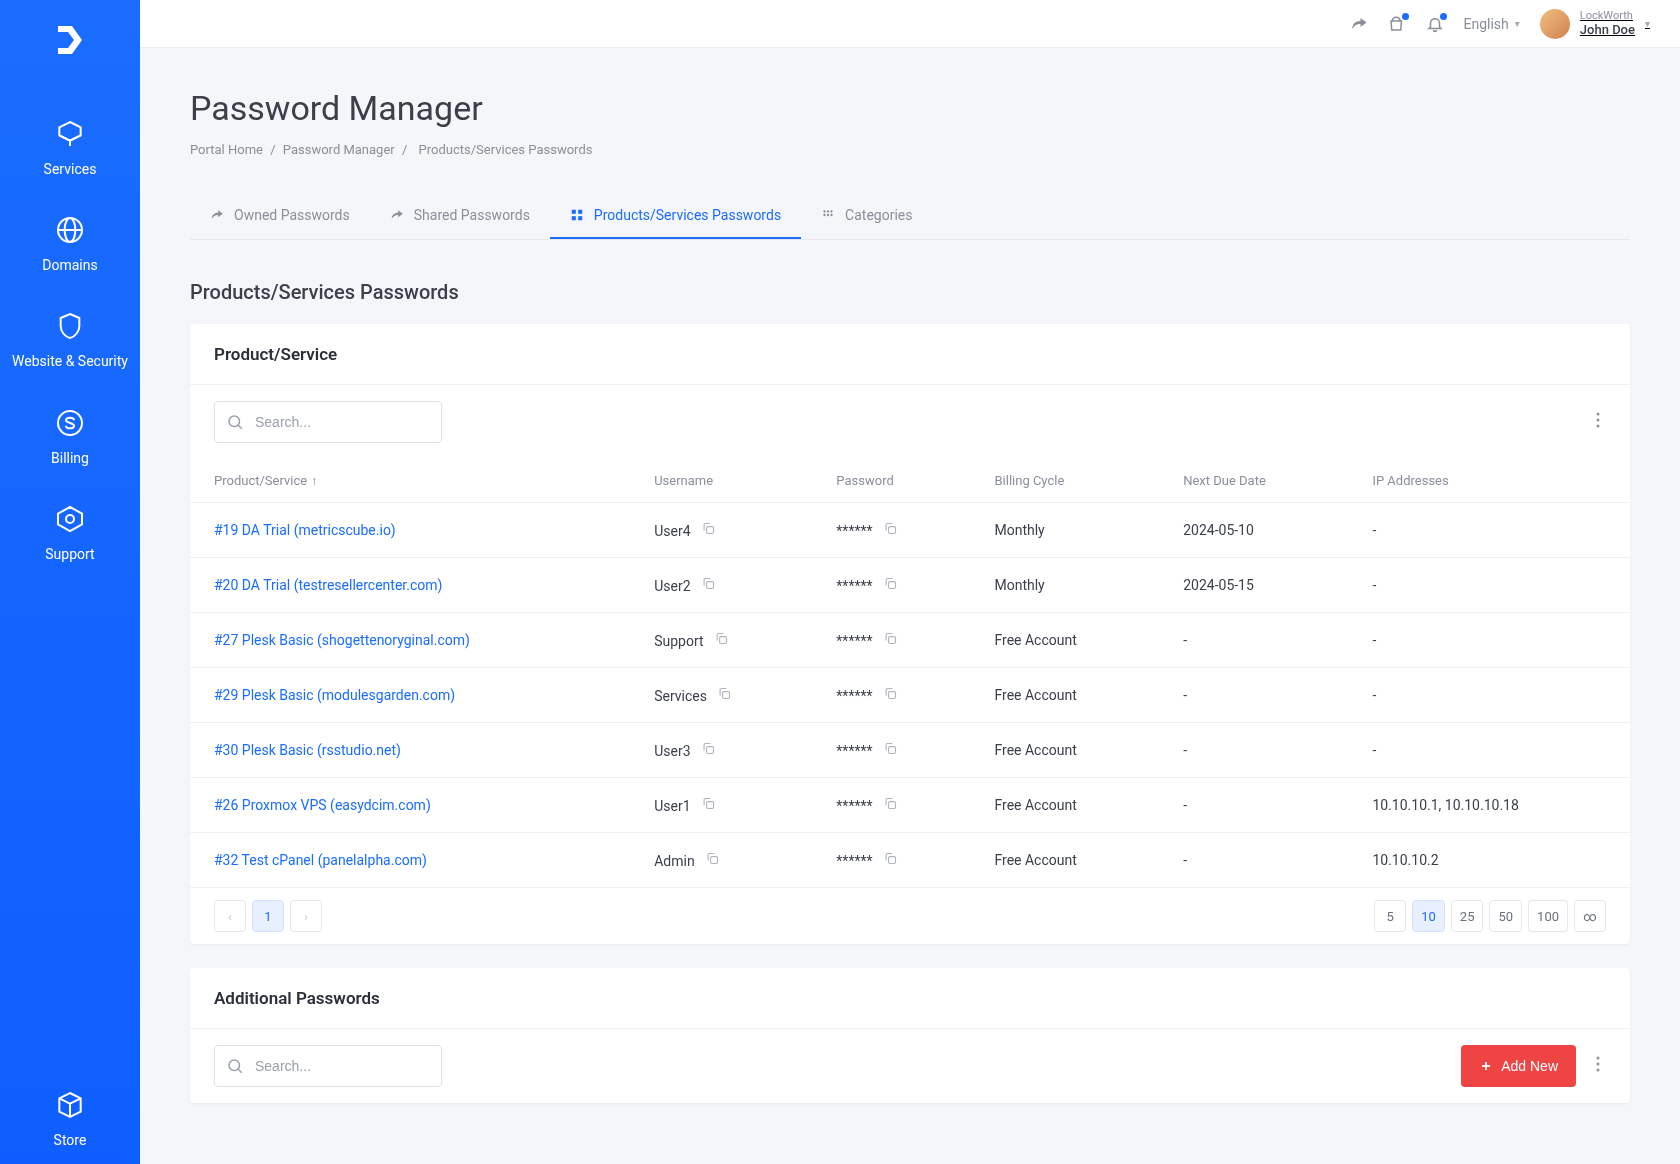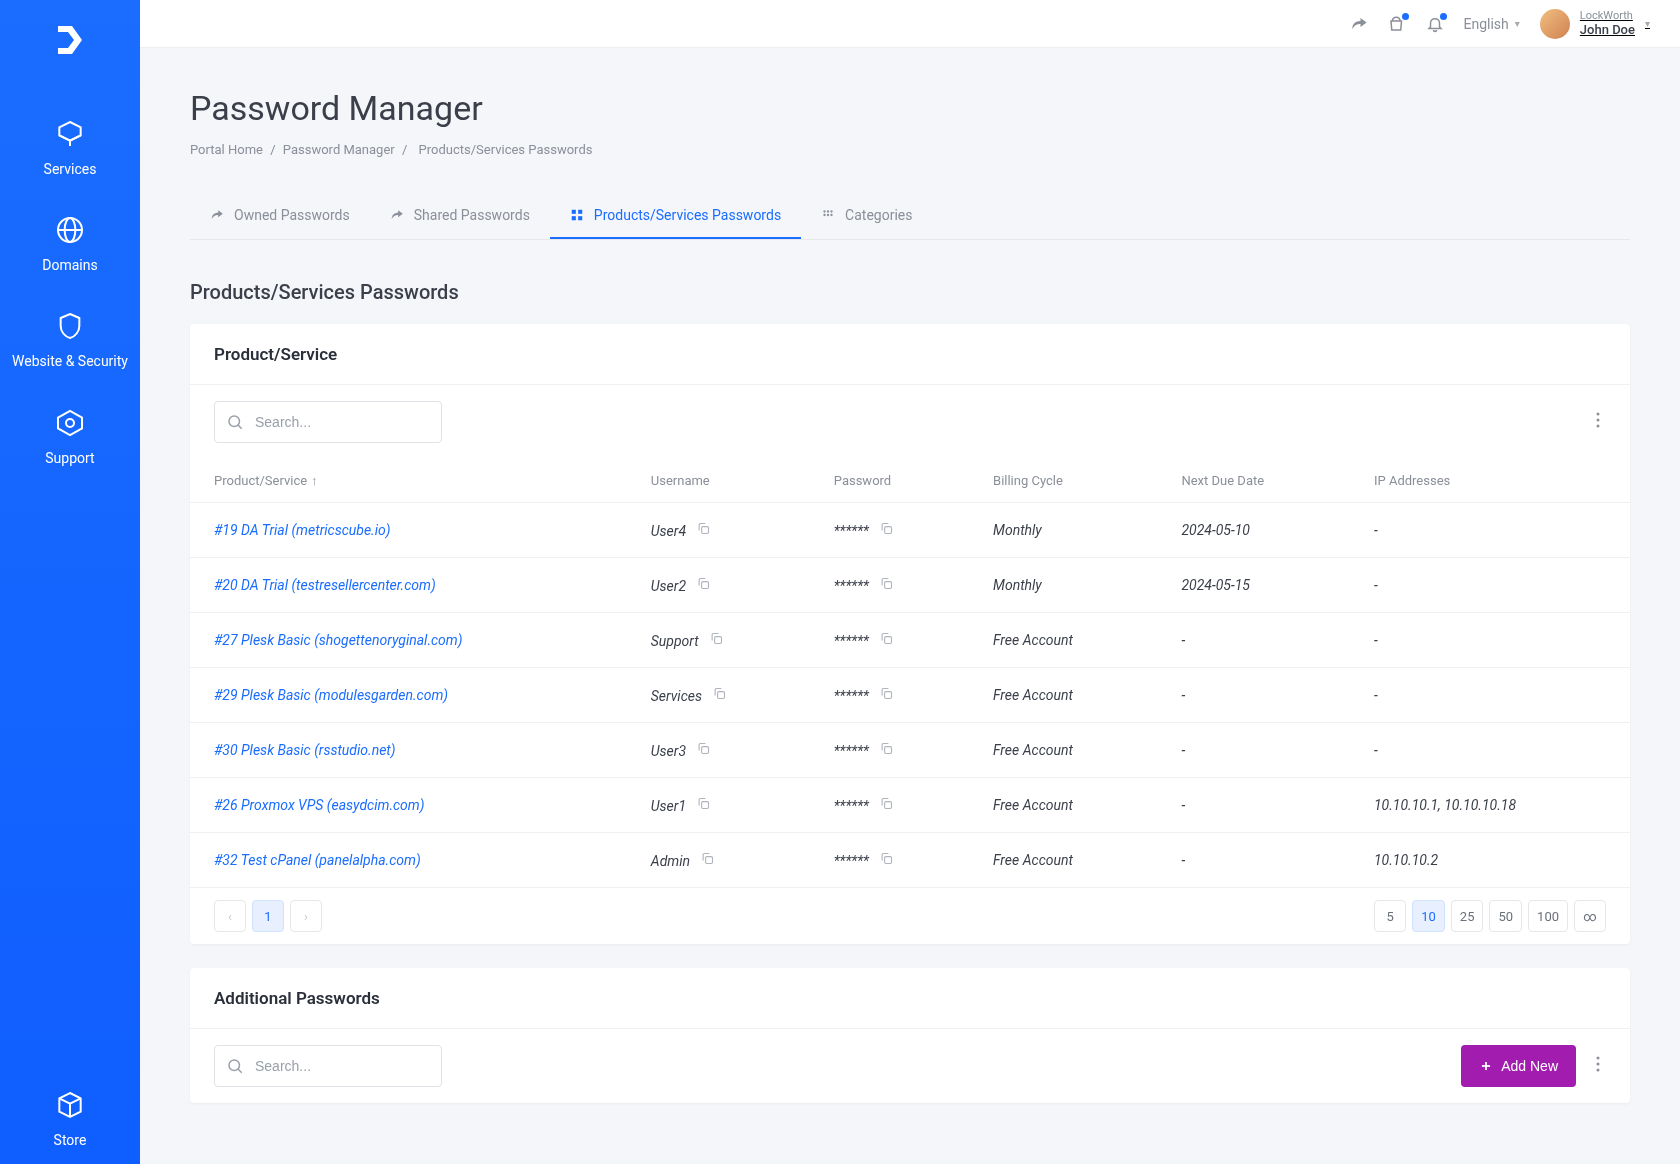--- a/index.html
+++ b/index.html
@@ -55,35 +55,35 @@
 .search-box input { width: 100%; height: 42px; border: 1px solid #e0e2e8; border-radius: 4px; padding: 0 12px 0 40px; font-size: 14px; color: #3a3f4a; outline: none; }
 .search-box input::placeholder { color: #9aa0aa; }
 .search-box svg { position: absolute; left: 12px; top: 50%; transform: translateY(-50%); width: 18px; height: 18px; color: #9aa0aa; }
 .kebab { color: #8a8f99; cursor: pointer; padding: 6px; }
 
 
 .table { width: 100%; border-collapse: collapse; }
 .table th { text-align: left; font-size: 13px; font-weight: 400; color: #8a8f99; padding: 14px 24px; border-bottom: 1px solid #f0f0f0; }
 .table th.sortable { cursor: pointer; }
 .table th .sort-ind { margin-left: 4px; }
-.table td { padding: 18px 24px; font-size: 14px; color: #3a3f4a; border-bottom: 1px solid #f0f0f0; font-style: italic; }
+.table td { padding: 18px 24px; font-size: 14px; color: #3a3f4a; border-bottom: 1px solid #f0f0f0; }
 .table td a { color: #1a6dff; text-decoration: none; }
 .cell-flex { display: flex; align-items: flex-end; gap: 10px; }
 .copy-icon { color: #b0b4bd; cursor: pointer; }
 .copy-icon svg { width: 15px; height: 15px; }
 
 
 .card-footer { padding: 12px 24px; display: flex; align-items: center; justify-content: space-between; }
 .pager { display: flex; gap: 6px; }
 .page-btn { min-width: 32px; height: 32px; display: flex; align-items: center; justify-content: center; border: 1px solid #e5e7eb; border-radius: 4px; background: #fff; color: #6a707a; font-size: 13px; cursor: pointer; padding: 0 8px; }
 .page-btn.active { background: #e8f0ff; color: #1a6dff; border-color: #d0e0ff; }
 .page-btn.disabled { color: #c5c9d0; cursor: default; }
 
 
-.btn-primary { background: #a21caf; color: #fff; border: none; border-radius: 4px; padding: 0 18px; height: 42px; font-size: 14px; font-weight: 500; display: flex; align-items: center; gap: 8px; cursor: pointer; }
+.btn-primary { background: #ef4444; color: #fff; border: none; border-radius: 4px; padding: 0 18px; height: 42px; font-size: 14px; font-weight: 500; display: flex; align-items: center; gap: 8px; cursor: pointer; }
 .btn-primary svg { width: 14px; height: 14px; }
 .toolbar-right { display: flex; align-items: center; gap: 14px; }
 </style>
 </head>
 <body>
 
 <div class="app">
 
   <div class="sidebar">
     <div class="logo">
@@ -104,20 +104,27 @@
           <ellipse cx="12" cy="12" rx="4" ry="9"></ellipse>
           <line x1="3" y1="12" x2="21" y2="12"></line>
         </svg>
       <span class="nav-label">Domains</span>
     </div>
     <div class="nav-item">
       <svg viewBox="0 0 24 24" fill="none" stroke="#fff" stroke-width="1.5">
           <path d="M12 3 L19 6 L19 12 C19 16 16 20 12 21 C8 20 5 16 5 12 L5 6 Z"></path>
         </svg>
       <span class="nav-label">Website &amp; Security</span>
+    </div>
+    <div class="nav-item">
+      <svg viewBox="0 0 24 24" fill="none" stroke="#fff" stroke-width="1.5">
+          <circle cx="12" cy="12" r="9"></circle>
+          <path d="M9 14 C9 15 10 16 12 16 C14 16 15 15 15 14 C15 12 9 12 9 10 C9 9 10 8 12 8 C14 8 15 9 15 10"></path>
+        </svg>
+      <span class="nav-label">Billing</span>
     </div>
     <div class="nav-item">
       <svg viewBox="0 0 24 24" fill="none" stroke="#fff" stroke-width="1.5">
           <path d="M3 8 L12 3 L21 8 L21 16 L12 21 L3 16 Z"></path>
           <circle cx="12" cy="12" r="3"></circle>
         </svg>
       <span class="nav-label">Support</span>
     </div>
     <div class="nav-spacer"></div>
     <div class="nav-item">

